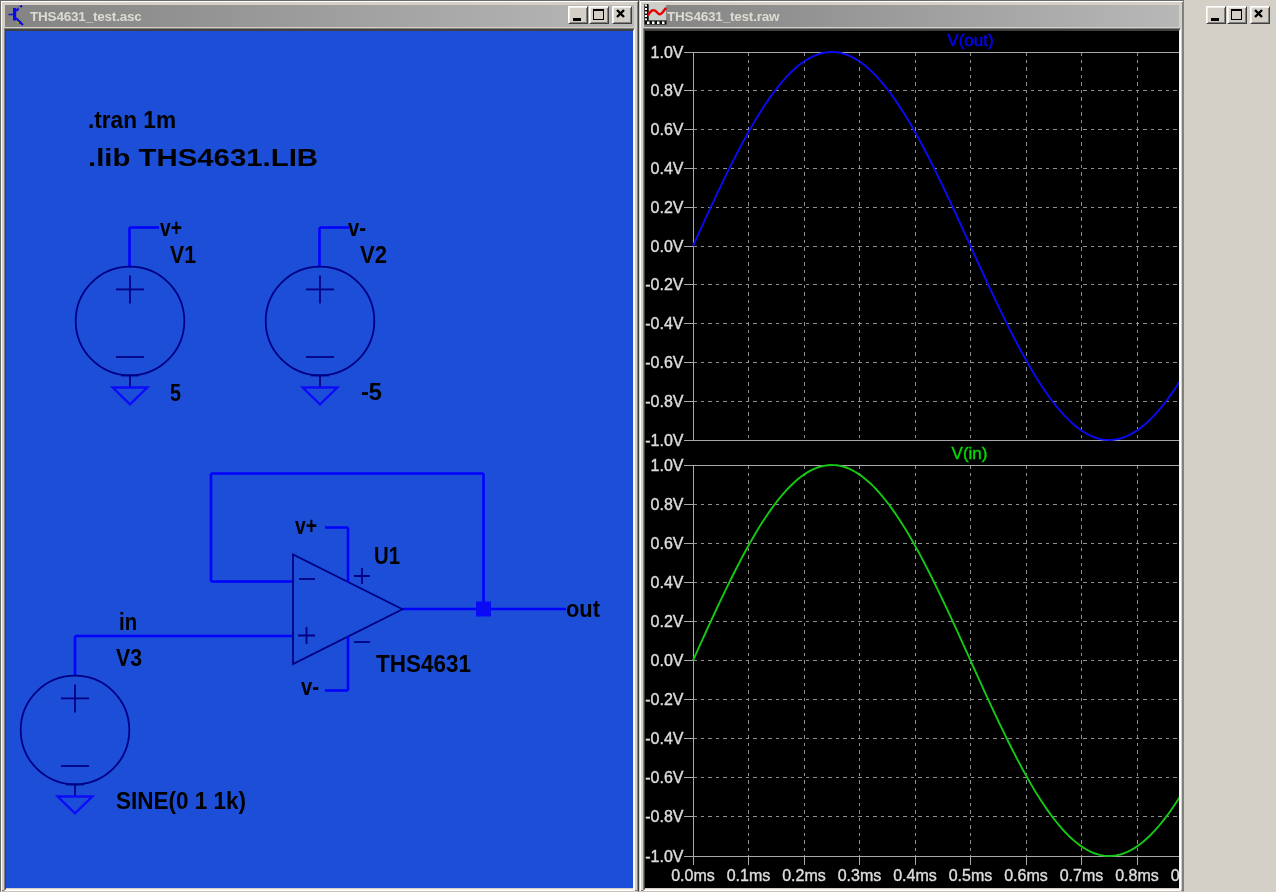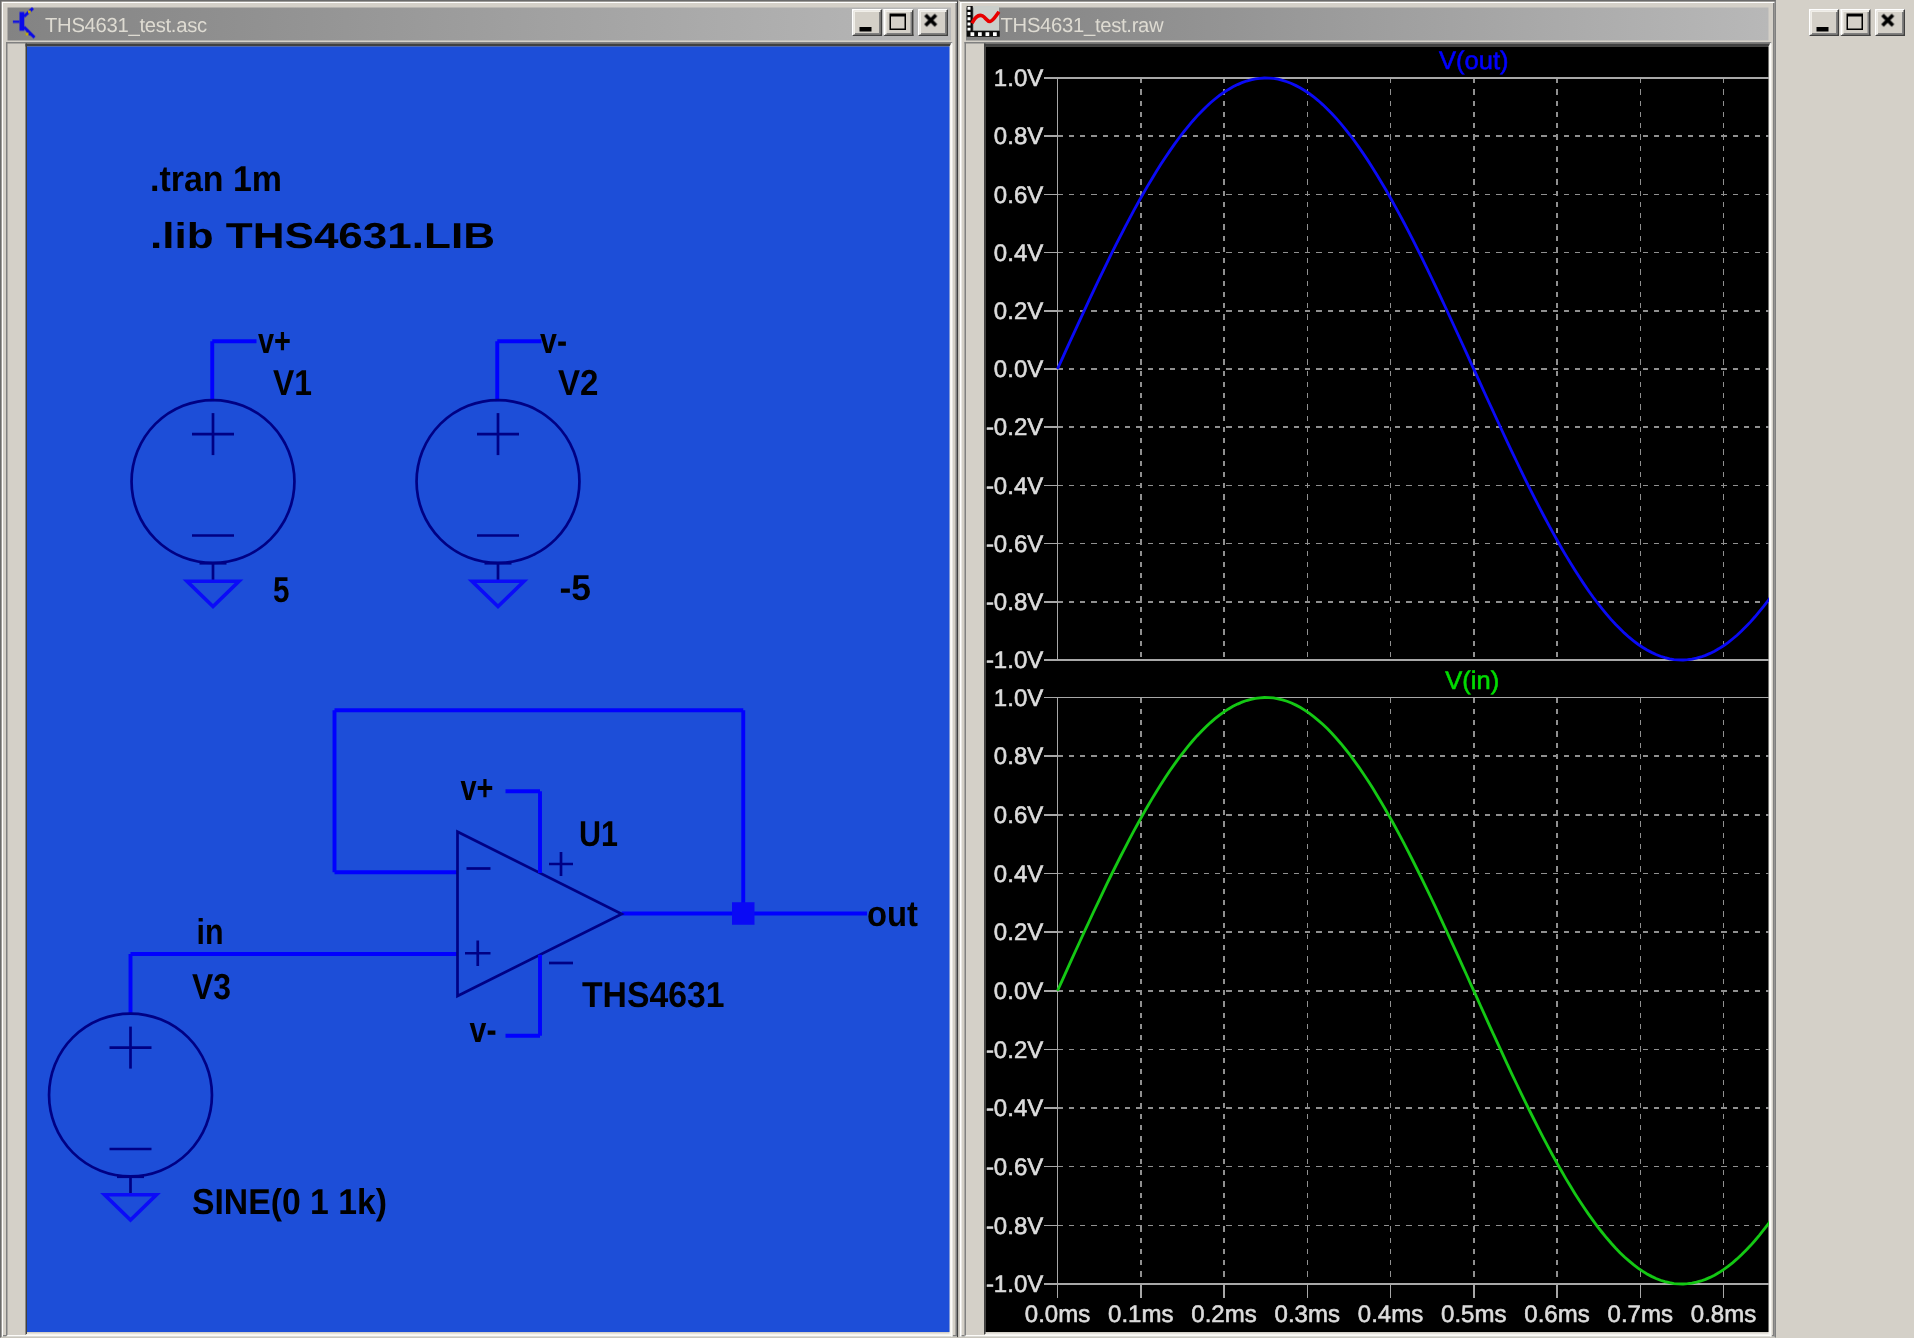--- a/index.html
+++ b/index.html
@@ -2,29 +2,29 @@
 <html><head><meta charset="utf-8"><style>
 html,body{margin:0;padding:0;width:1276px;height:892px;overflow:hidden;background:#d4d0c8;
 font-family:"Liberation Sans",sans-serif;}
 svg,.tittext{will-change:transform;}
 .win{position:absolute;box-sizing:border-box;background:#d4d0c8;
 border-top:1px solid #6a6a6a;border-left:1px solid #6a6a6a;
 border-right:1px solid #404040;border-bottom:1px solid #c8c5bd;
 box-shadow:inset 1px 1px 0 #ffffff,inset -1px -1px 0 #808080;}
 .title{position:absolute;left:4px;top:4px;right:4px;height:22px;
 background:linear-gradient(to right,#838383,#b8b8b8);}
-.tittext{position:absolute;left:25px;top:4px;font-size:13.5px;font-weight:normal;color:#dedbd2;
+.tittext{position:absolute;left:25px;top:4px;font-size:13.5px;font-weight:bold;color:#dedbd2;
 letter-spacing:-0.2px;white-space:pre;}
 .btn{position:absolute;top:1px;width:20px;height:18px;background:#d4d0c8;
 border:1px solid;border-color:#ffffff #404040 #404040 #ffffff;
 box-shadow:inset 1px 1px 0 #f0eee8,inset -1px -1px 0 #808080;box-sizing:border-box;}
 .cw1{position:absolute;left:3px;top:27px;right:3px;bottom:0px;
 border:1px solid;border-color:#808080 #fcfbf8 #fcfbf8 #808080;}
 .cw2{position:absolute;left:0;top:0;right:0;bottom:0;
-border:1px solid;border-width:2px 1px 1px 1px;border-color:#404040 #f6f4ef #f6f4ef #404040;margin-left:12px;}
+border:1px solid;border-width:2px 1px 1px 1px;border-color:#404040 #f6f4ef #f6f4ef #404040;}
 .client{position:absolute;left:0px;top:0px;right:0px;bottom:1px;overflow:hidden;}
 svg text{font-family:"Liberation Sans",sans-serif;}
 .lab{font-size:24px;font-weight:bold;fill:#000000;}
 .wire{stroke:#0000ff;stroke-width:2.6;fill:none;}
 .sym{stroke:#000084;stroke-width:1.8;fill:none;}
 .gnd{stroke:#0b0bf8;stroke-width:2.4;fill:none;stroke-linejoin:miter;}
 .grid{stroke:#909090;stroke-width:1;stroke-dasharray:3.5 4;shape-rendering:crispEdges;}
 .frame{stroke:#a8a8a8;stroke-width:1;fill:none;shape-rendering:crispEdges;}
 .tick{stroke:#a8a8a8;stroke-width:1;shape-rendering:crispEdges;}
 .alab{font-size:16px;fill:#dcdcdc;stroke:#dcdcdc;stroke-width:0.4;}

